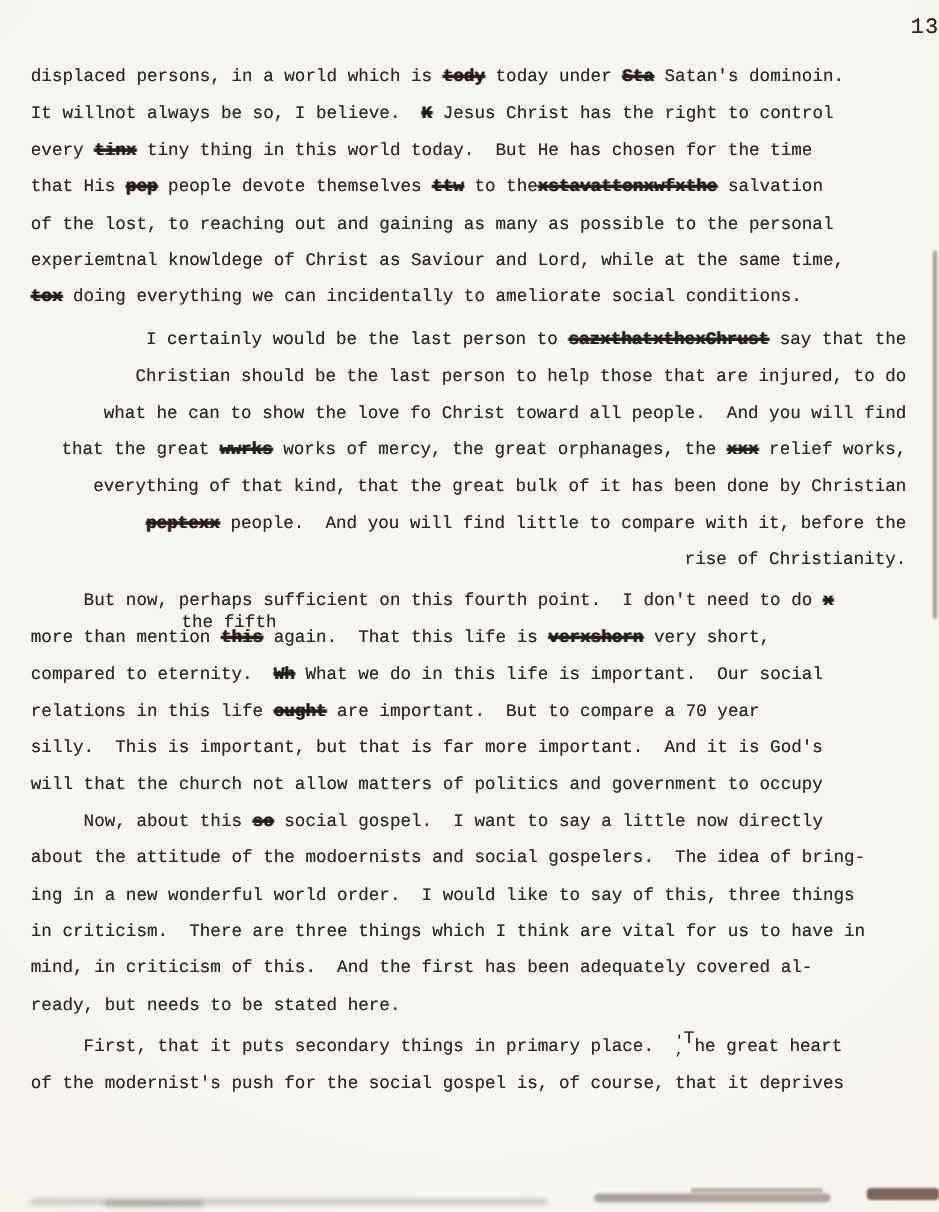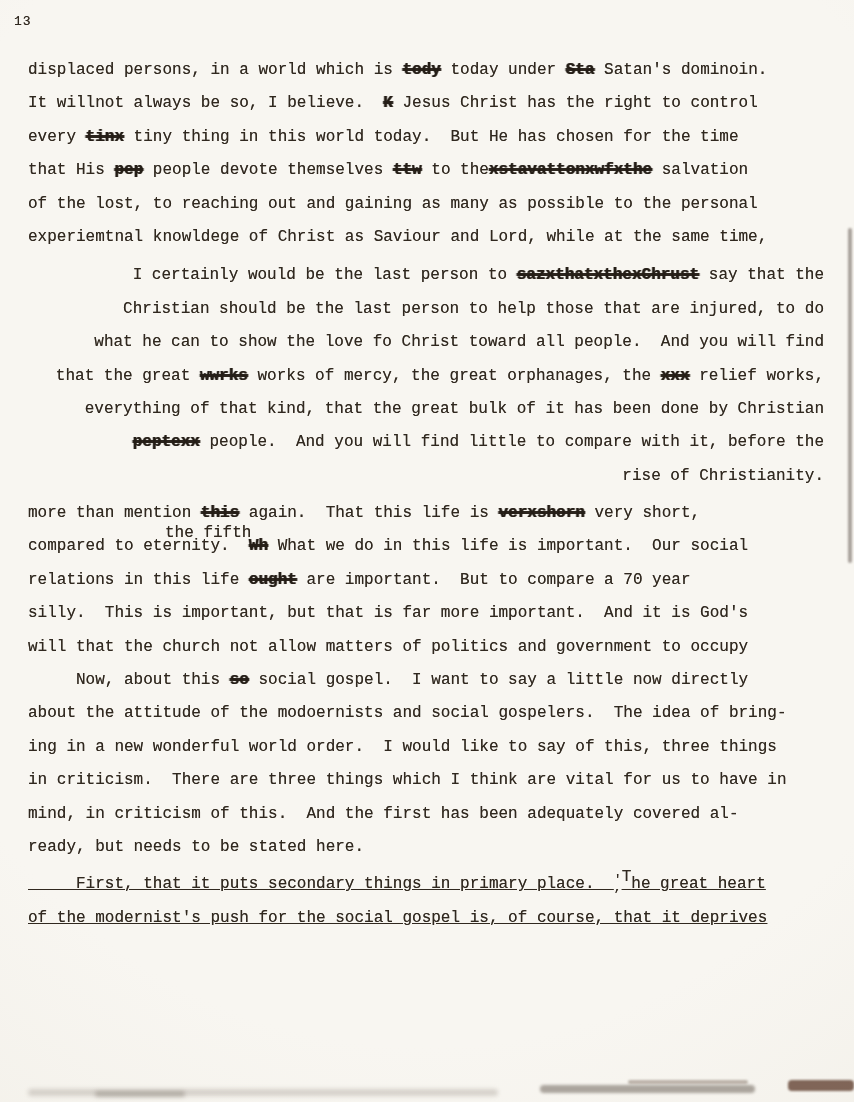--- a/index.html
+++ b/index.html
@@ -6,33 +6,33 @@
   .page{
     position:relative;
     width:854px;height:1102px;
     background:radial-gradient(120% 100% at 50% 40%, #f8f6f1 55%, #efece4 100%);
     overflow:hidden;
     font-family:"Liberation Mono","DejaVu Sans Mono",monospace;
     color:#30281f;
   }
   .pageno{
     position:absolute;top:14px;left:0;width:100%;
-    text-align:left;padding-left:14px;box-sizing:border-box;
-    font-size:13px;letter-spacing:1px;
+    text-align:right;padding-left:14px;box-sizing:border-box;
+    font-size:20px;letter-spacing:1px;
     text-shadow:0 0 0.6px rgba(48,40,31,0.8);
   }
   .typed{
     position:absolute;left:28px;top:54px;width:796px;
     font-size:16px;
     text-shadow:0 0 0.6px rgba(48,40,31,0.65);
   }
   .para{position:relative;}
   .para-1{margin-top:5px;text-align:right;}
   .para-2{margin-top:4px;}
-  .para-4{margin-top:4px;text-decoration:underline;}
+  .para-4{margin-top:4px;}
   .line{white-space:pre;height:33.4px;line-height:33.4px;}
   .xout{
     position:relative;
     font-weight:700;color:#241d16;
     text-decoration:line-through;
     text-decoration-thickness:2.5px;
     text-decoration-color:rgba(36,29,22,0.85);
     text-shadow:0.7px 0 0 rgba(36,29,22,0.6), -0.7px 0 0 rgba(36,29,22,0.4);
   }
   .sup{position:relative;top:-7px;}
@@ -60,31 +60,33 @@
 <div class="page">
   <div class="pageno">13</div>
   <div class="typed" id="typed-text">
       <div class="para para-0">
         <div class="line"><span>displaced persons, in a world which is </span><span class="xout">tody</span><span> today under </span><span class="xout">Sta</span><span> Satan's dominoin.</span></div>
         <div class="line"><span>It willnot always be so, I believe.  </span><span class="xout">K</span><span> Jesus Christ has the right to control</span></div>
         <div class="line"><span>every </span><span class="xout">tinx</span><span> tiny thing in this world today.  But He has chosen for the time</span></div>
         <div class="line"><span>that His </span><span class="xout">pep</span><span> people devote themselves </span><span class="xout">ttw</span><span> to the</span><span class="xout">xstavattonxwfxthe</span><span> salvation</span></div>
         <div class="line"><span>of the lost, to reaching out and gaining as many as possible to the personal</span></div>
         <div class="line"><span>experiemtnal knowldege of Christ as Saviour and Lord, while at the same time,</span></div>
+        <div class="line"><span class="xout">tox</span><span> doing everything we can incidentally to ameliorate social conditions.</span></div>
       </div>
       <div class="para para-1">
         <div class="line"><span>     I certainly would be the last person to </span><span class="xout">sazxthatxthexChrust</span><span> say that the</span></div>
         <div class="line"><span>Christian should be the last person to help those that are injured, to do</span></div>
         <div class="line"><span>what he can to show the love fo Christ toward all people.  And you will find</span></div>
         <div class="line"><span>that the great </span><span class="xout">wwrks</span><span> works of mercy, the great orphanages, the </span><span class="xout">xxx</span><span> relief works,</span></div>
         <div class="line"><span>everything of that kind, that the great bulk of it has been done by Christian</span></div>
         <div class="line"><span class="xout">peptexx</span><span> people.  And you will find little to compare with it, before the</span></div>
         <div class="line"><span>rise of Christianity.</span></div>
       </div>
       <div class="para para-2">
+        <div class="line"><span>     But now, perhaps sufficient on this fourth point.  I don't need to do </span><span class="xout">x</span></div>
         <div class="line"><span>more than mention </span><span class="xout">this</span><span> again.  That this life is </span><span class="xout">verxshorn</span><span> very short,</span></div>
         <div class="line"><span>compared to eternity.  </span><span class="xout">Wh</span><span> What we do in this life is important.  Our social</span></div>
         <div class="line"><span>relations in this life </span><span class="xout">ought</span><span> are important.  But to compare a 70 year</span></div>
         <div class="line"><span>silly.  This is important, but that is far more important.  And it is God's</span></div>
         <div class="line"><span>will that the church not allow matters of politics and government to occupy</span></div>
         <span class="interline">the fifth</span>
       </div>
       <div class="para para-3">
         <div class="line"><span>     Now, about this </span><span class="xout">so</span><span> social gospel.  I want to say a little now directly</span></div>
         <div class="line"><span>about the attitude of the modoernists and social gospelers.  The idea of bring-</span></div>

